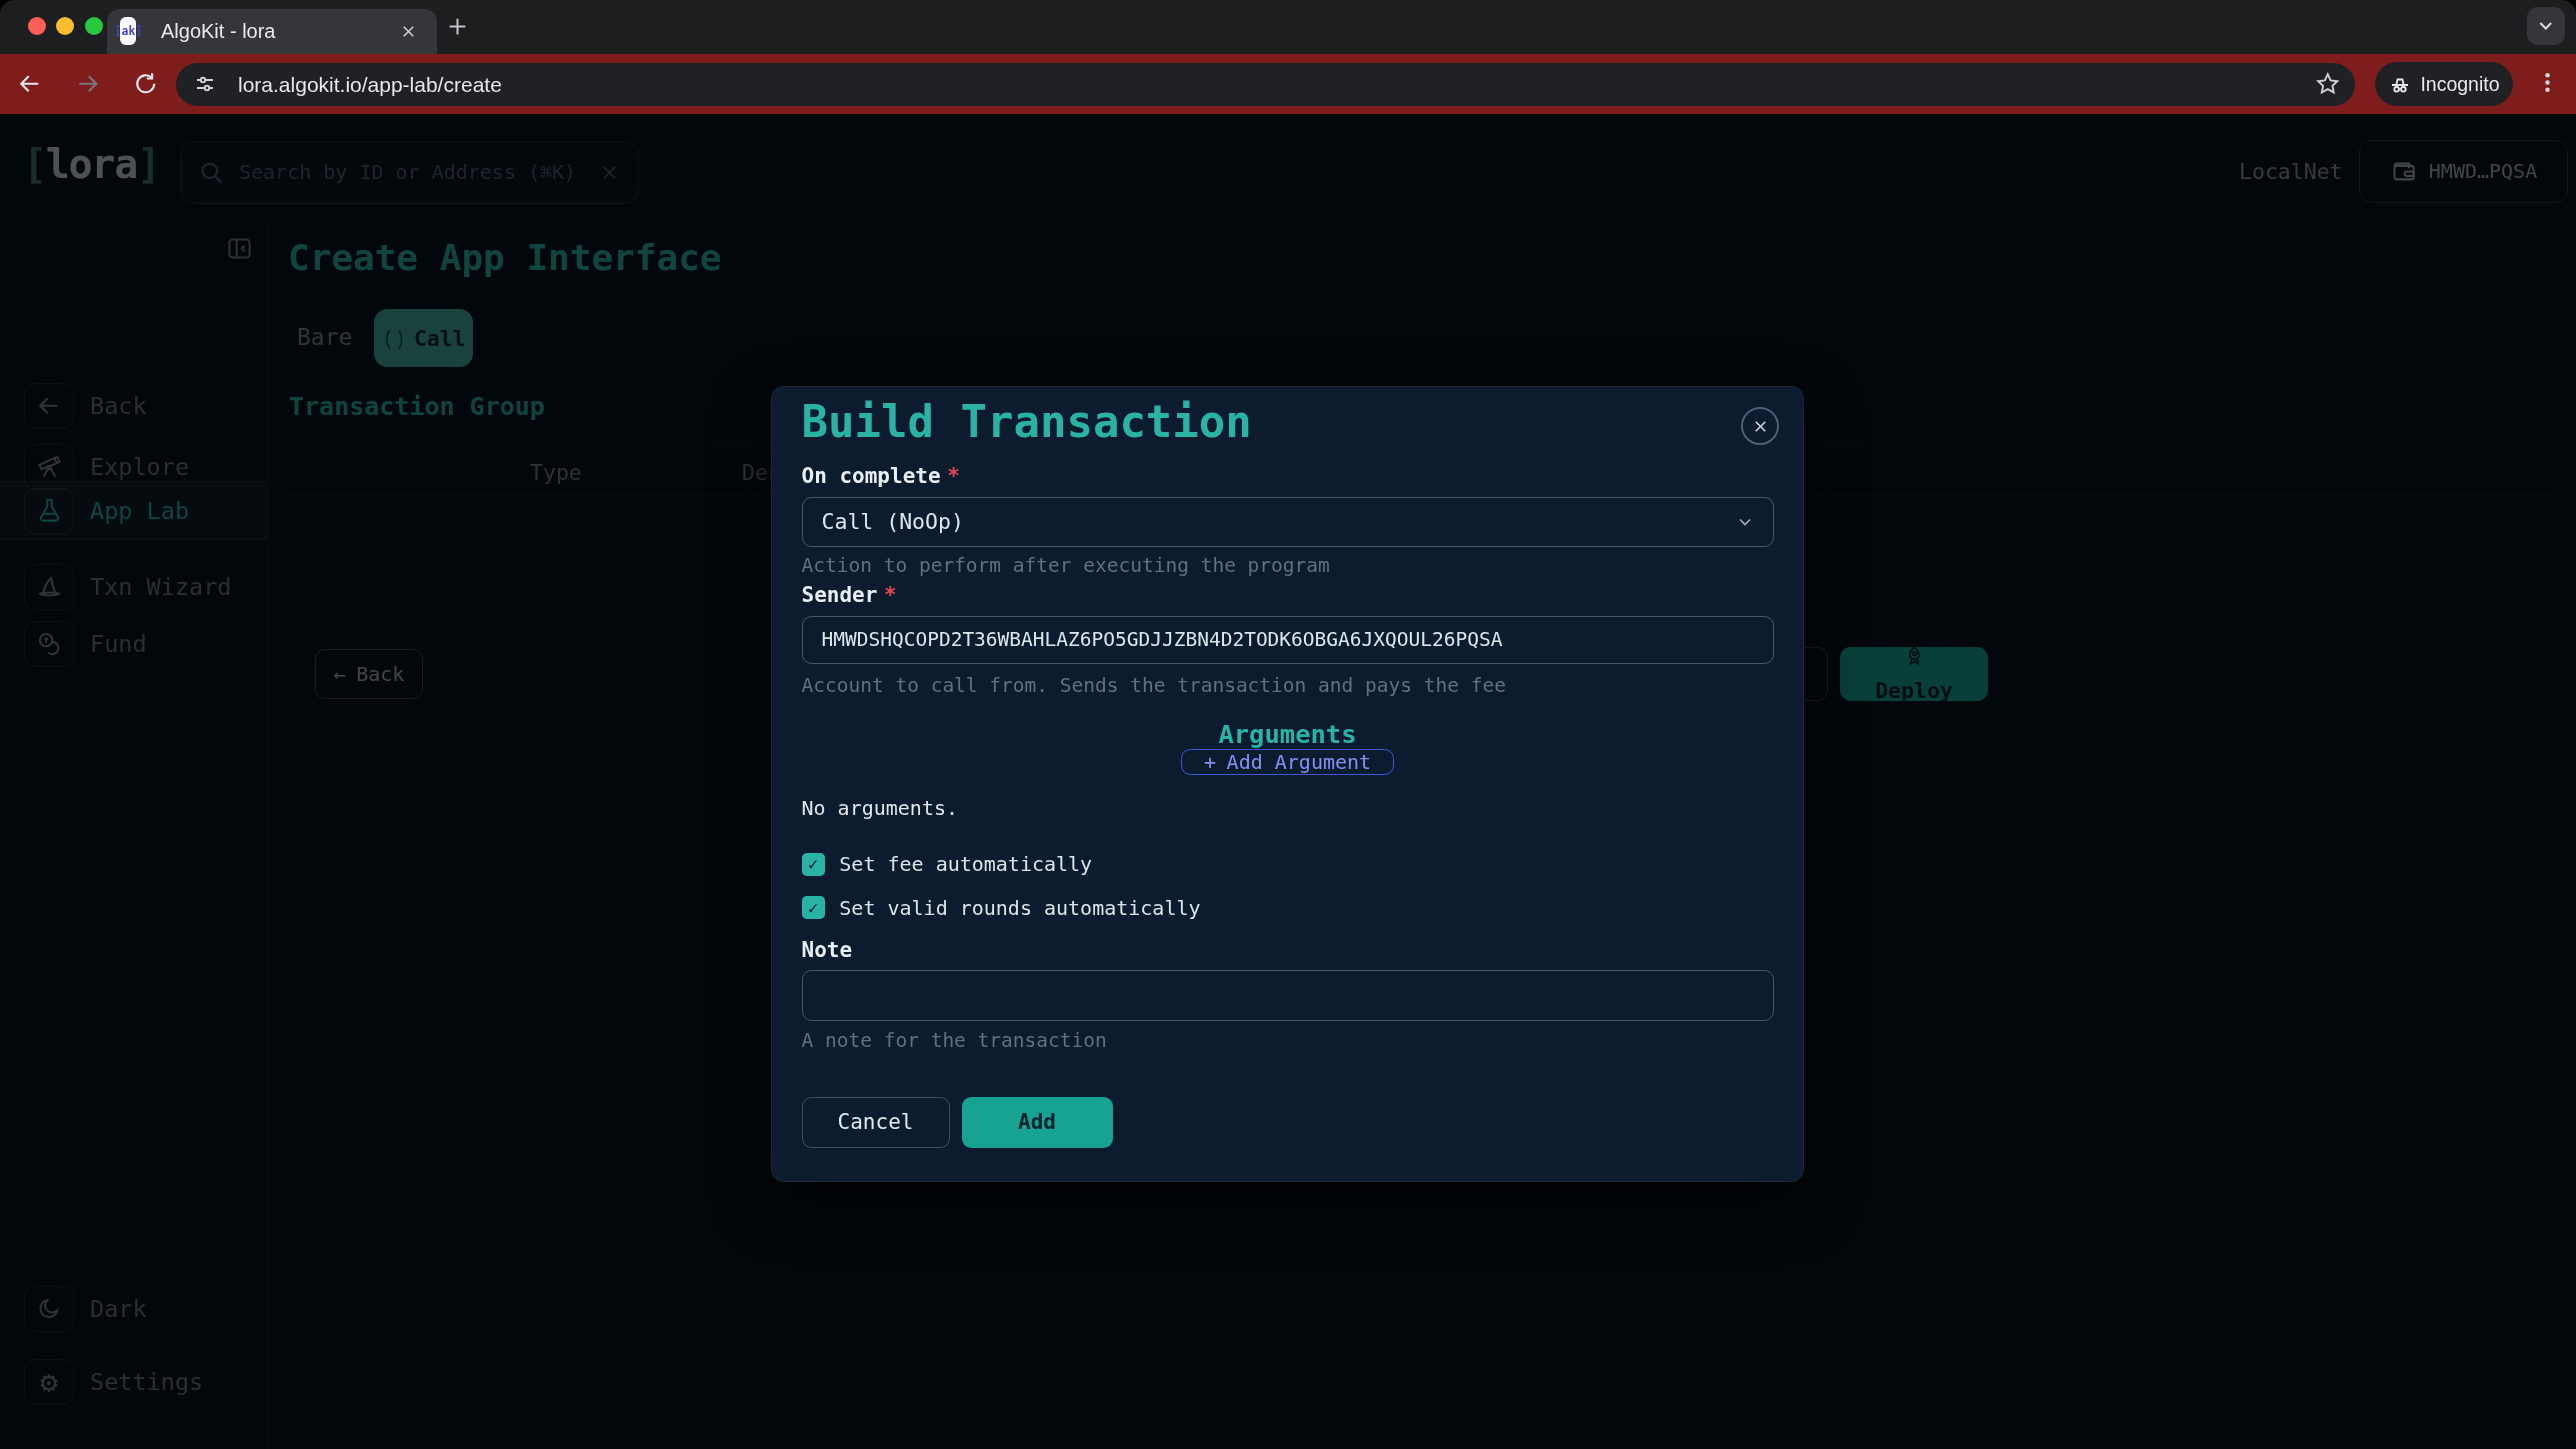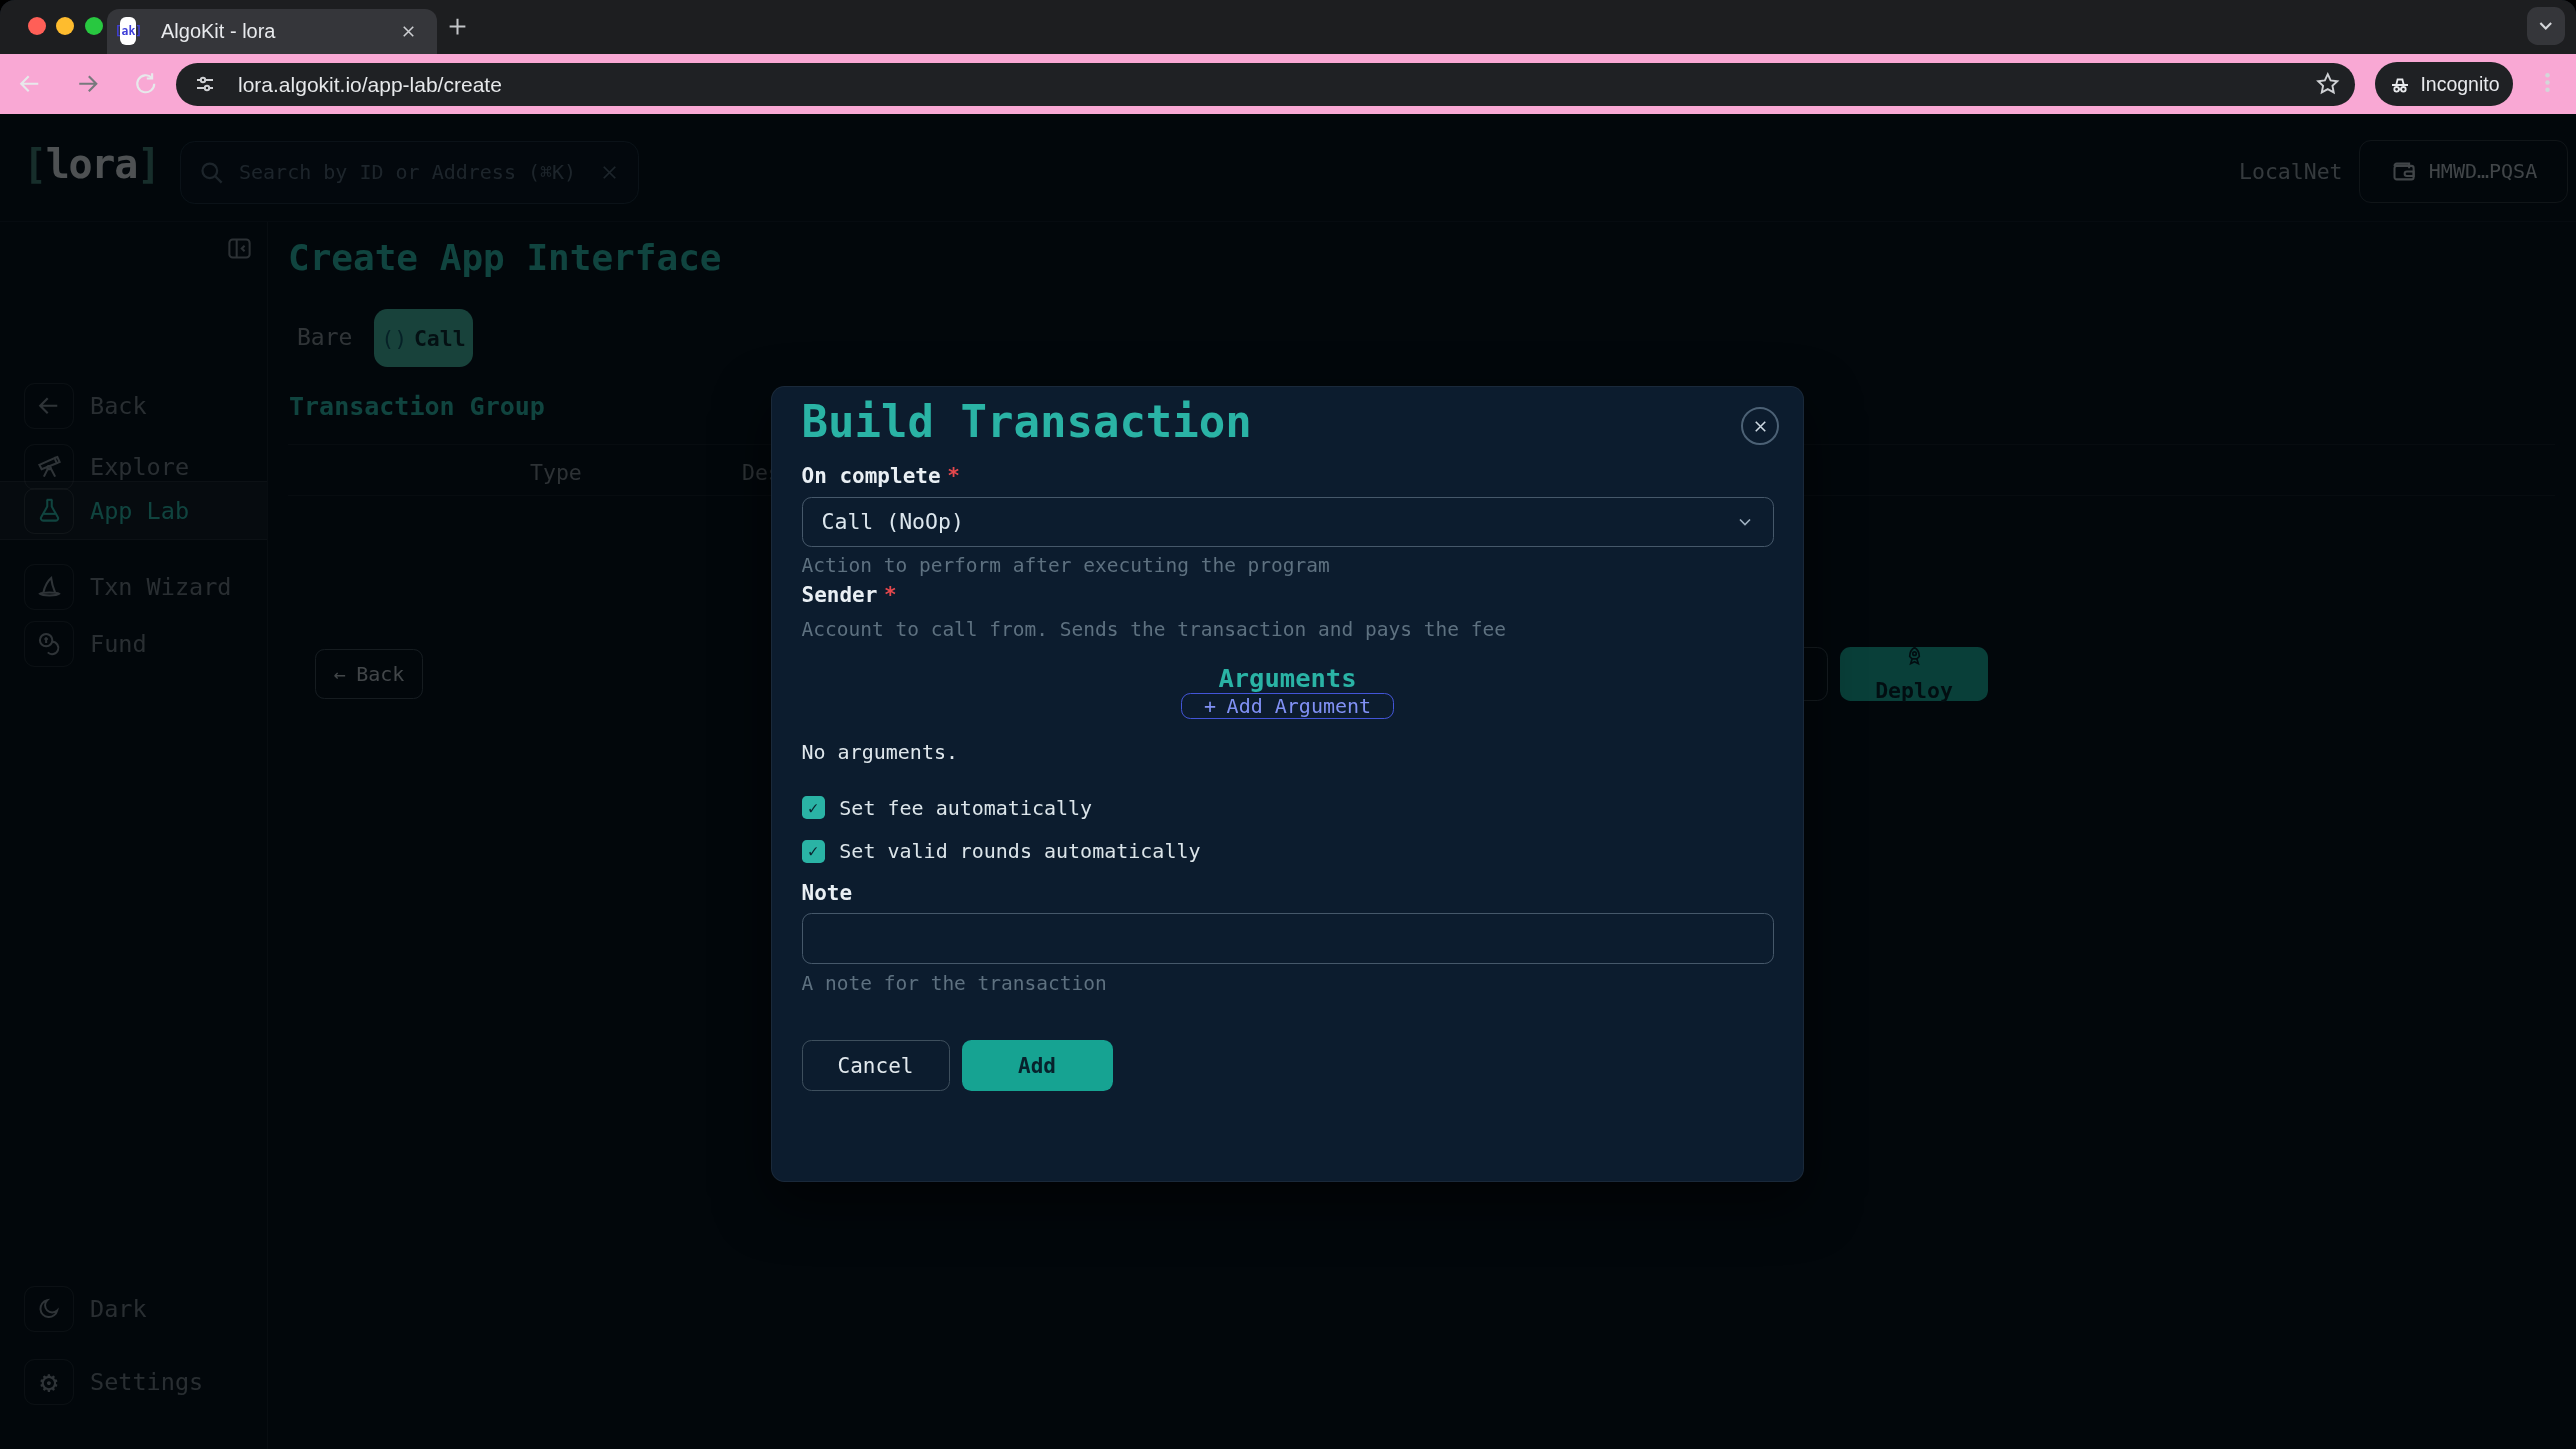--- a/index.html
+++ b/index.html
@@ -13,21 +13,21 @@
   .tl.red { left:27.5px; background:#ff5f57; } .tl.yellow { left:56px; background:#febc2e; } .tl.green { left:85px; background:#28c840; }
   .tab { position:absolute; left:107px; top:8.7px; width:330px; height:45px; background:#35363a;
          border-radius:12px 12px 0 0; display:flex; align-items:center; }
   .favicon { position:absolute; left:13.4px; top:8.7px; width:16px; height:28px; background:#fff; border-radius:6px;
              display:flex; align-items:center; justify-content:center; font-size:11.4px; font-weight:bold; color:#4040d8; }
   .tab-title { position:absolute; left:54px; font-family:"Liberation Sans",sans-serif; font-size:20px; color:#e8eaed; }
   .tab-close { position:absolute; right:19px; top:13.4px; color:#cdcfd2; }
   .newtab-btn { position:absolute; left:444px; top:13.4px; color:#c3c5c8; }
   .tabsearch-btn { position:absolute; right:11.4px; top:6.7px; width:38px; height:38px; border-radius:10.7px; background:#35363a;
                    display:flex; align-items:center; justify-content:center; color:#d4d6d9; }
-  .toolbar { position:absolute; left:0; top:54px; width:2576px; height:60px; background:#f9a8d4;
+  .toolbar { position:absolute; left:0; top:54px; width:2576px; height:60px; background:#7f1d1d;
              font-family:"Liberation Sans",sans-serif;text-align:right; }
   .nav-ic { position:absolute; top:17.4px; color:#e7e9eb; }
   .nav-back { left:17.4px; } .nav-fwd { left:75px; color:#77797c; } .nav-reload { left:133px; }
   .urlbar { position:absolute; left:176px; top:8.7px; width:2179px; height:43px; background:#1f2124; border-radius:21.5px; }
   .tune-ic { position:absolute; left:17.4px; top:9.4px; color:#cfd1d4; }
   .url-text { position:absolute; left:62px; top:10px; font-size:21px; color:#e6e8ea; }
   .star-ic { position:absolute; right:14.8px; top:8.7px; color:#cfd1d4; }
   .incog-pill { position:absolute; left:2375px; top:8px; width:138px; height:44px; background:#1f2124; border-radius:22px;
                 display:flex; align-items:center; justify-content:center; gap:8px; color:#e8eaed; font-size:19.5px; }
   .dots-ic { position:absolute; left:2534px; top:15.4px; color:#d4d6d9; }
@@ -347,20 +347,21 @@
         <span>Call (NoOp)</span>
         <span class="chev">
           <svg width="20" height="20" viewBox="0 0 24 24" fill="none" stroke="currentColor" stroke-width="2">
               <path d="M6 9l6 6 6-6"></path>
             </svg>
         </span>
       </div>
       <div class="f-helper">Action to perform after executing the program</div>
 
       <div class="f-label lbl2"><span>Sender</span><span class="req">*</span></div>
+      <input class="f-input" value="HMWDSHQCOPD2T36WBAHLAZ6PO5GDJJZBN4D2TODK6OBGA6JXQOUL26PQSA" style="">
       <div class="f-helper helper2">Account to call from. Sends the transaction and pays the fee</div>
 
       <div class="args-row">
         <span class="args-h">Arguments</span>
         <div class="add-arg-btn">
           <span>+</span>
           <span>Add Argument</span>
         </div>
       </div>
       <div class="no-args">No arguments.</div>

